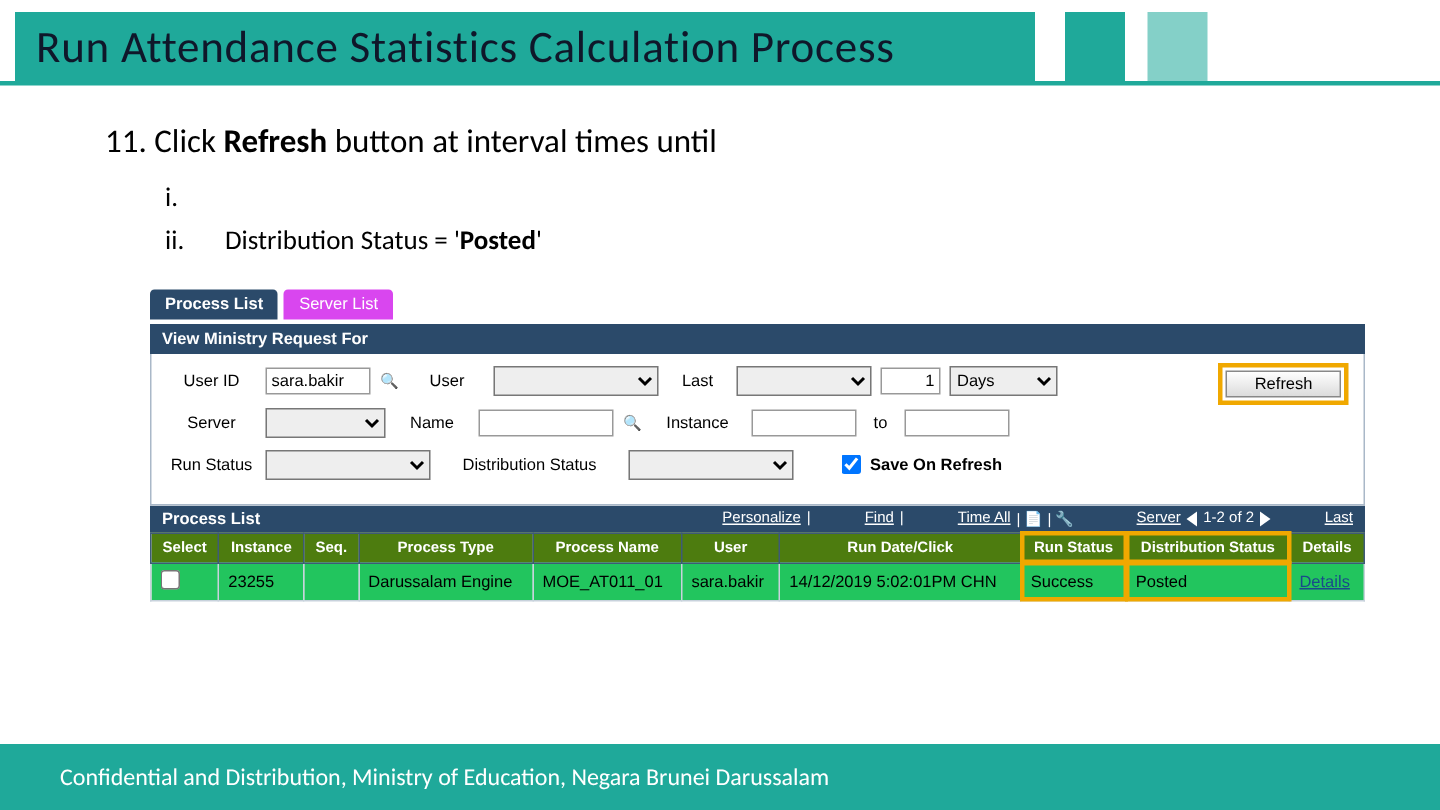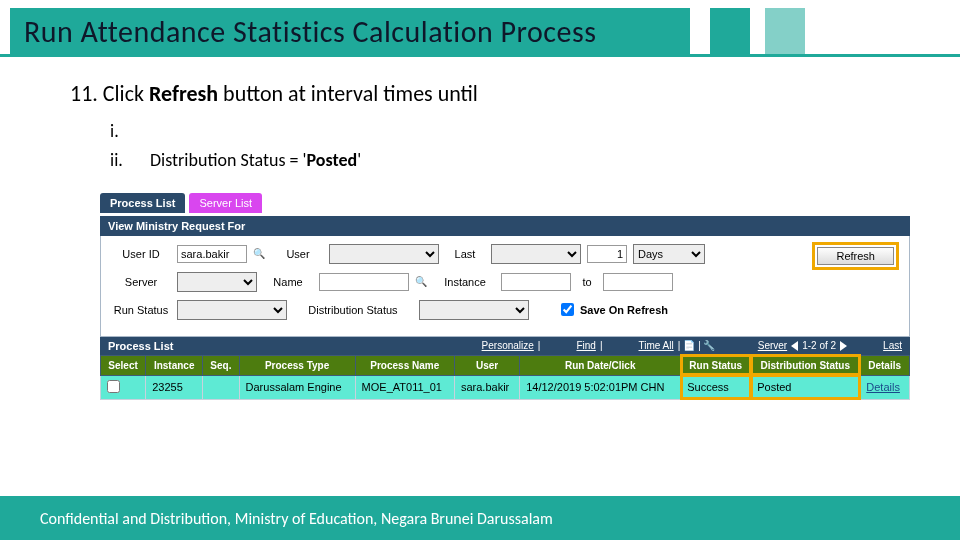--- a/index.html
+++ b/index.html
@@ -39,21 +39,21 @@
 
   .list-hdr { background: #2b4a6a; color: #fff; padding: 3px 8px; font-weight: 700; font-size: 11px; display: flex; justify-content: space-between; align-items: center; }
   .list-links { font-weight: 400; font-size: 10px; display: flex; align-items: center; gap: 4px; }
   .list-links a { color: #fff; text-decoration: underline; margin-left: 32px; }
   .nav-ico { display:inline-block; width:0;height:0; }
   .tri-l { border-top:5px solid transparent; border-bottom:5px solid transparent; border-right:7px solid #fff; }
   .tri-r { border-top:5px solid transparent; border-bottom:5px solid transparent; border-left:7px solid #fff; }
 
   table.plist { width: 100%; border-collapse: collapse; }
   table.plist th { background: #4d7c0f; color: #fff; font-size: 10px; font-weight: 700; text-align: center; padding: 4px 6px; border: 1px solid #3e5a77; }
-  table.plist td { background: #5eead4; font-size: 11px; padding: 4px 6px; border: 1px solid #c8d2dc; }
+  table.plist td { background: #22c55e; font-size: 11px; padding: 4px 6px; border: 1px solid #c8d2dc; }
   .hl-col { outline: 3px solid #f0a800; outline-offset: -2px; }
   .details-link { color: #1a4a8a; text-decoration: underline; }
 
   .footer-bar { position: absolute; left: 0; right: 0; bottom: 0; height: 44px; background: #1fa99a; color: #fff; display: flex; align-items: center; padding-left: 40px; font-size: 16px; }
 </style>
 </head>
 <body>
 
 <div class="title-bar">
   <div class="title-rect">

